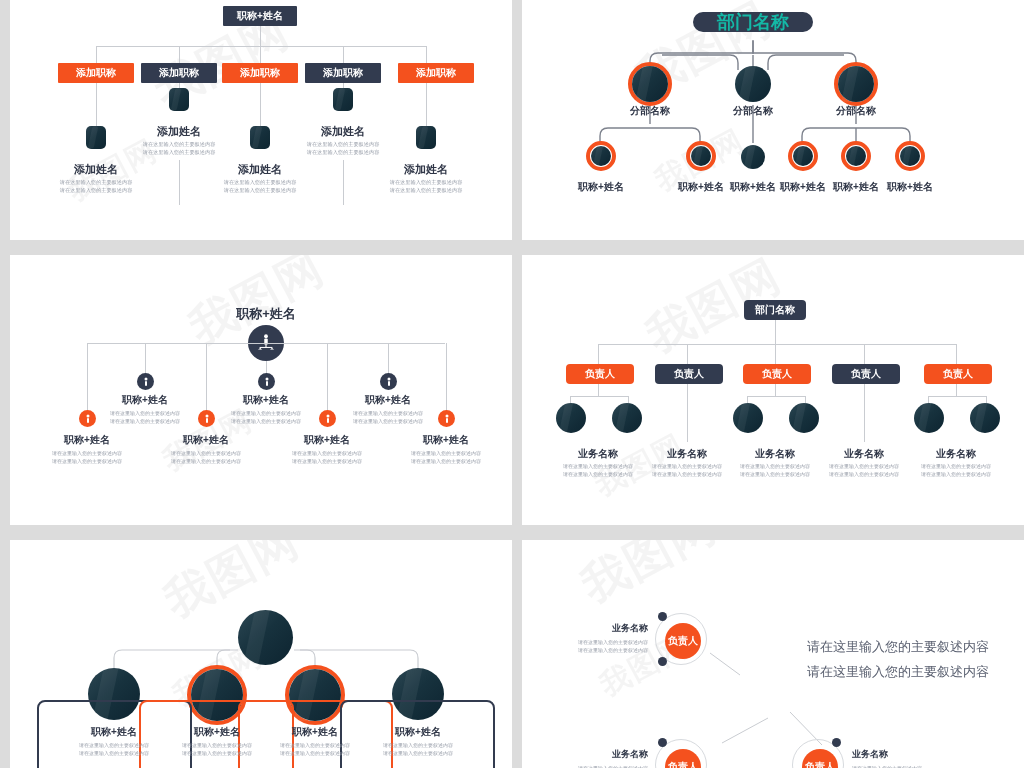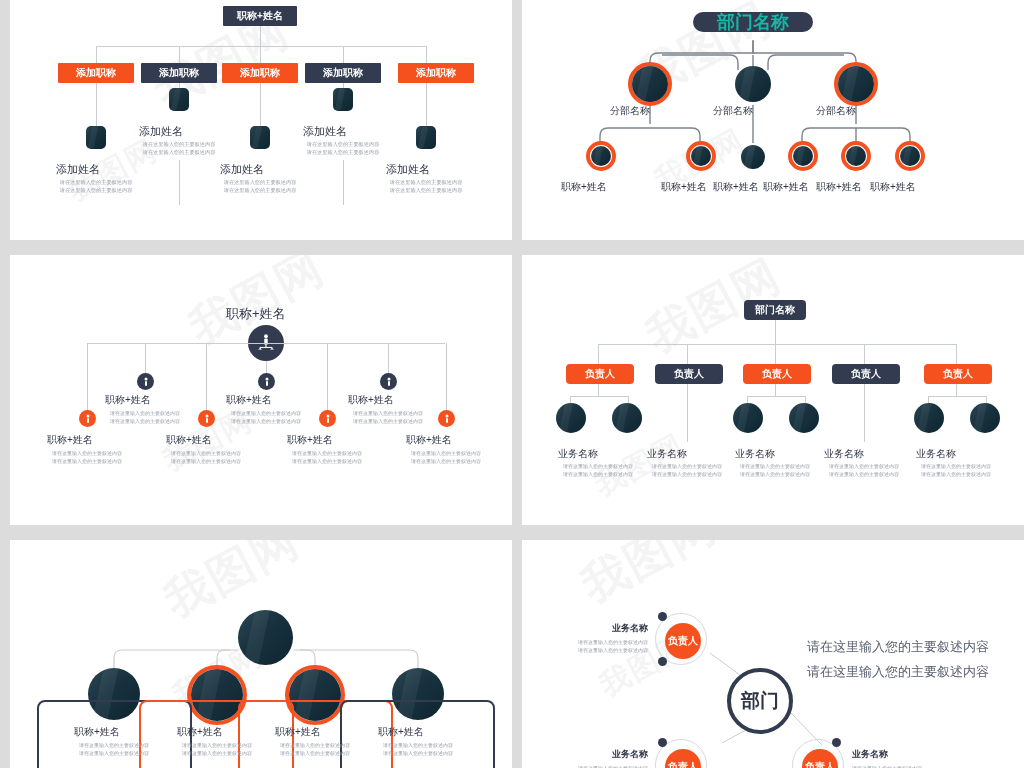--- a/index.html
+++ b/index.html
@@ -38,21 +38,21 @@
     position:absolute;
     color:#fff;font-weight:bold;
     display:flex;align-items:center;justify-content:center;
     box-sizing:border-box;
   }
   .tag.dark{background:#323b4f;}
   .tag.orange{background:#f4511e;}
   .line{position:absolute;background:#c9ccd1;}
   .line.v{width:1px;}
   .line.h{height:1px;}
-  .lbl{position:absolute;font-weight:normal;color:#2f3647;}
+  .lbl{position:absolute;text-align:center;font-weight:bold;color:#2f3647;}
   .desc{position:absolute;text-align:center;color:#9aa0ab;line-height:1.5;}
   .sq{
     position:absolute;border-radius:5px;
     background:linear-gradient(135deg,#2b4450 0%,#16303c 45%,#0e2631 100%);
   }
   .sq::after{
     content:"";position:absolute;left:18%;top:0;width:30%;height:100%;
     background:rgba(255,255,255,0.06);transform:skewX(-12deg);
     border-radius:3px;
   }
@@ -520,23 +520,20 @@
     <div class="wm s" style="left:75px;top:105px;">我图网</div>
 
     <svg class="curve" style="left:0;top:0;" width="502" height="228">
       <g fill="none" stroke="#c9ccd1" stroke-width="1">
         <path d="M188,113 L218,135"></path>
         <path d="M246,178 L200,203"></path>
         <path d="M268,172 L300,205"></path>
       </g>
     </svg>
 
-    <div class="hub" style="left:205px;top:128px;width:66px;height:66px;">
-      <span>部门</span>
-    </div>
 
     <div class="arcring" style="left:133px;top:73px;width:52px;height:52px;"></div>
     <div class="oc" style="left:143px;top:83px;width:36px;height:36px;">
       <span>负责人</span>
     </div>
     <div class="dot" style="left:136px;top:72px;width:9px;height:9px;"></div>
     <div class="dot" style="left:136px;top:117px;width:9px;height:9px;"></div>
     <div class="bn" style="left:28px;top:82px;width:98px;">业务名称</div>
     <div class="bd" style="left:18px;top:98px;width:108px;">
       <span>请在这里输入您的主要叙述内容</span><br>

